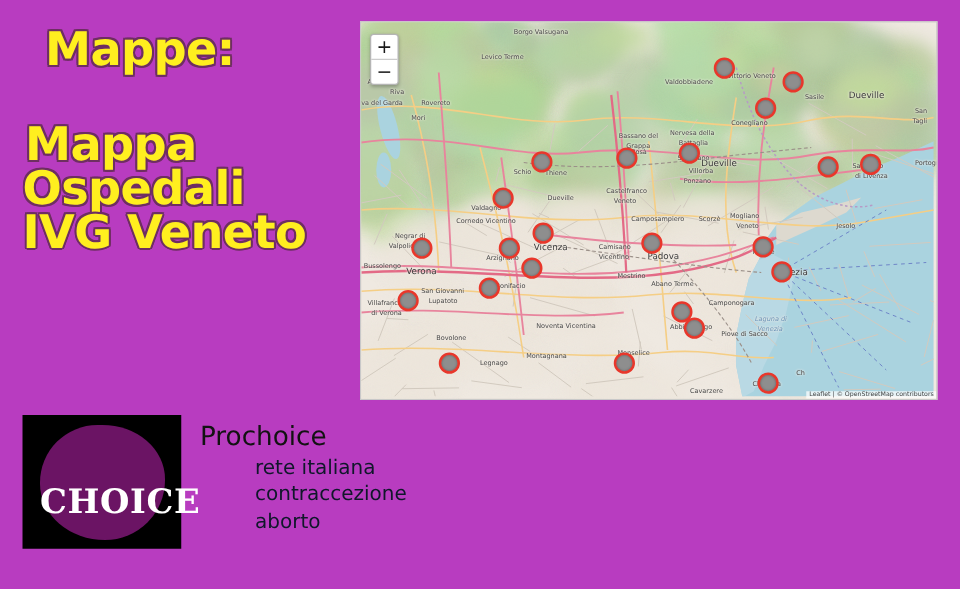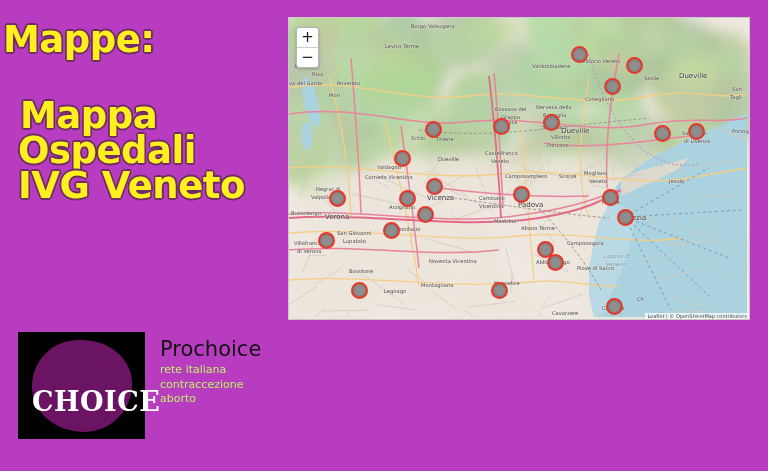--- a/index.html
+++ b/index.html
@@ -19,21 +19,21 @@
     font-weight:bold;
     color:#ffef1f;
     letter-spacing:-0.5px;
     white-space:nowrap;
     text-shadow:
       -1.4px -1.4px 0 #6e2e62, 1.4px -1.4px 0 #6e2e62,
       -1.4px  1.4px 0 #6e2e62, 1.4px  1.4px 0 #6e2e62,
        0px   -1.6px 0 #6e2e62, 0px    1.6px 0 #6e2e62,
       -1.6px  0px   0 #6e2e62, 1.6px   0px  0 #6e2e62;
   }
-  #tl0{left:3px;top:18px;font-size:37px;}
+  #tl0{left:36px;top:18px;font-size:37px;}
   #tl1{left:20px;top:94px;font-size:37px;}
   #tl2{left:18px;top:129px;font-size:37px;}
   #tl3{left:18px;top:164px;font-size:37px;}
 
   
   #map{
     position:absolute;left:288px;top:17px;width:460px;height:301px;
     background:#e8e0d8;
     border:1px solid #c8c8c8;
     overflow:hidden;
@@ -83,21 +83,21 @@
   }
   .logo-word{
     position:absolute;width:100%;text-align:center;color:#fff;
     font-family:"DejaVu Serif", serif;font-weight:bold;
     letter-spacing:0.5px;line-height:1;
   }
   #logo-w1{top:18px;font-size:27px;}
   #logo-w2{top:48px;font-size:27px;}
   #footer-text{position:absolute;left:160px;top:336px;width:300px;}
   #ft0{font-size:21px;color:#121212;line-height:1.28;}
-  .ft-sub{font-size:11px;color:#bef264;line-height:1.34;}
+  .ft-sub{font-size:16px;color:#0f172a;line-height:1.34;margin-left:44px;}
 </style>
 </head>
 <body>
 
 <div id="title-panel">
   <div class="title-line" id="tl0">Mappe:</div>
   <div class="title-line" id="tl1">Mappa</div>
   <div class="title-line" id="tl2">Ospedali</div>
   <div class="title-line" id="tl3">IVG Veneto</div>
 </div>

